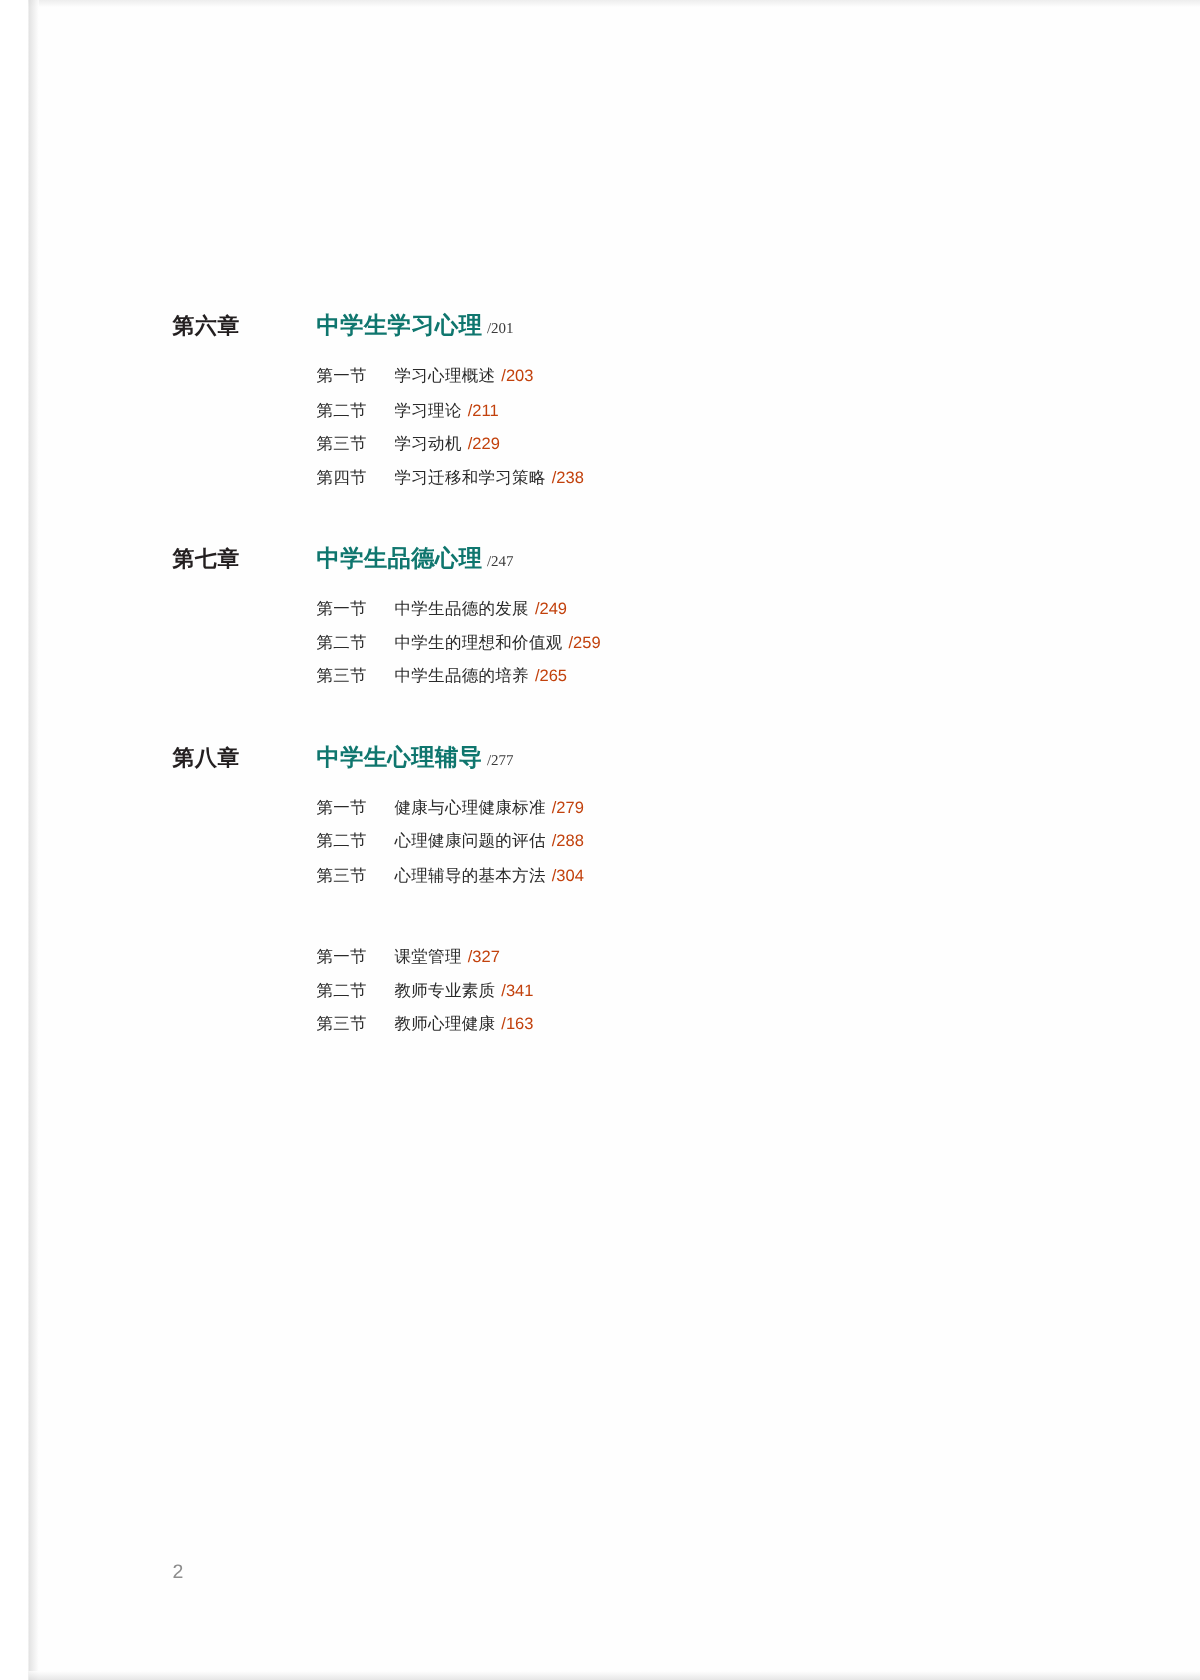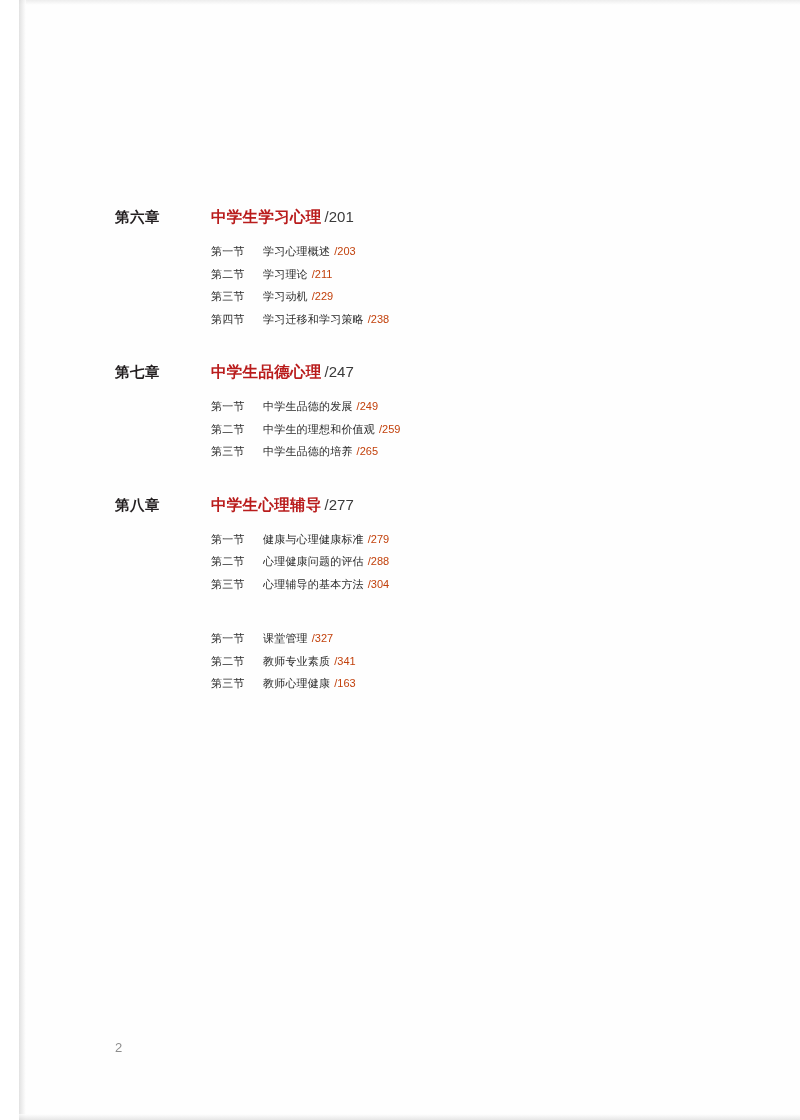--- a/index.html
+++ b/index.html
@@ -42,28 +42,29 @@
     width: 96px;
     flex: 0 0 96px;
     font-size: 14.5px;
     font-weight: bold;
     letter-spacing: 0.5px;
     color: #231f20;
   }
   .chapter-title {
     font-size: 15.5px;
     font-weight: bold;
-    color: #b91c1c;
+    color: #0f766e;
     letter-spacing: 0.3px;
   }
   .chapter-page {
-    font-size: 15px;
+    font-size: 10px;
     font-weight: normal;
     color: #3a3a3a;
     margin-left: 3px;
+    font-family: Liberation Serif, serif;
   }
   .sections {
     margin-left: 96px;
   }
   .section-row {
     display: flex;
     align-items: flex-end;
     font-size: 11px;
     line-height: 22.5px;
     color: #2a2a2a;

